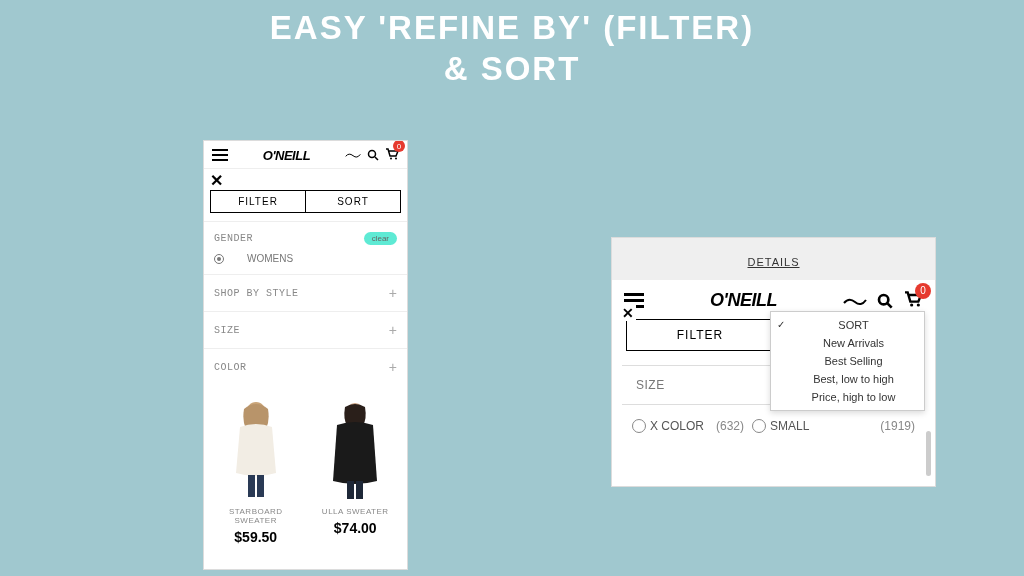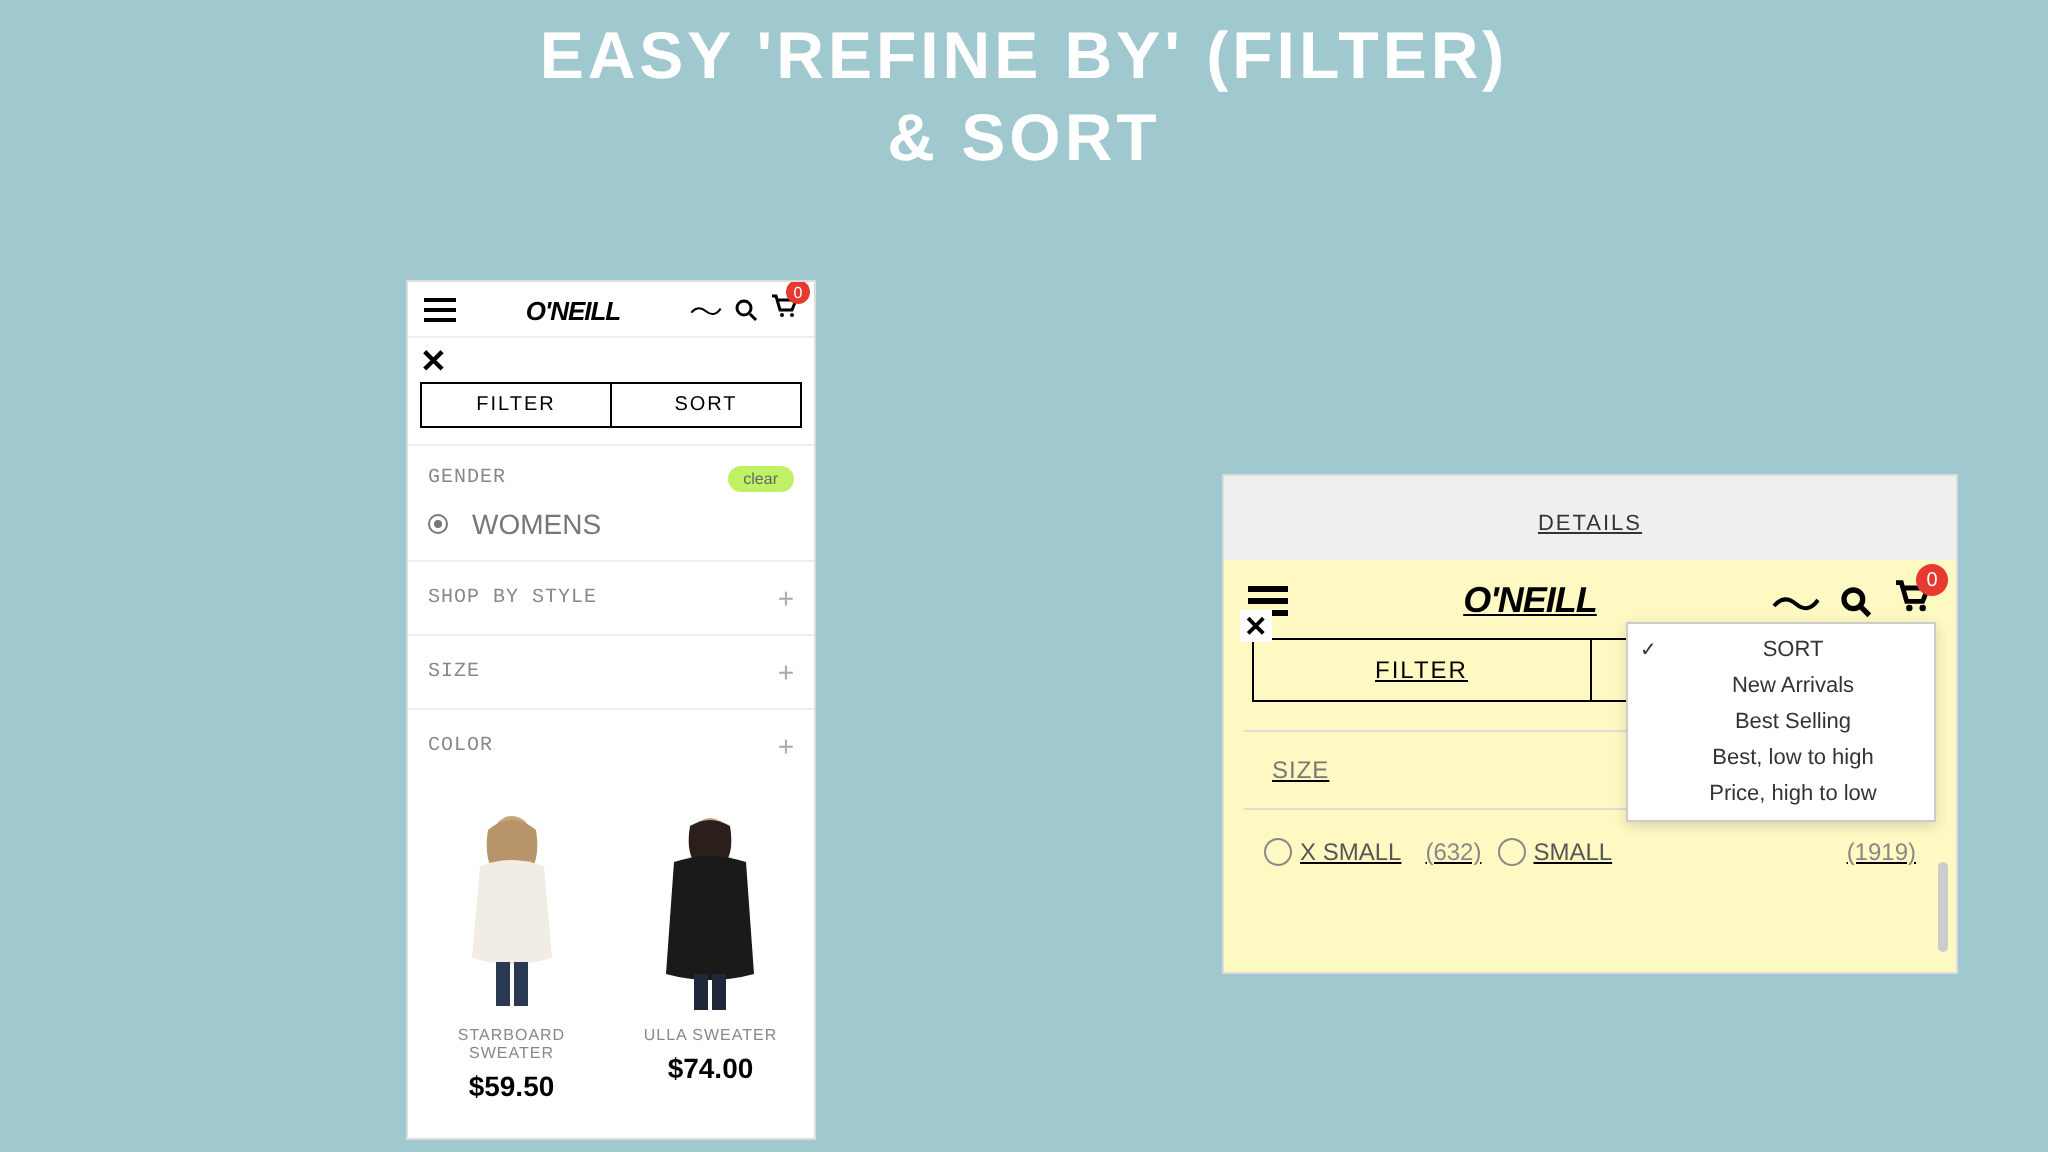--- a/index.html
+++ b/index.html
@@ -92,29 +92,29 @@
     display: flex; justify-content: space-between; align-items: center;
   }
   .section-label {
     font-size: 10px;
     color: #888;
     letter-spacing: 0.5px;
     font-family: Liberation Mono, monospace;
   }
   .clear-pill {
     font-size: 8px;
-    background: #bef264;
+    background: #5eead4;
     color: #666;
     padding: 2px 8px;
     border-radius: 8px;
   }
   .radio-row {
-    display: flex; align-items: center; gap: 12px;
+    display: flex; align-items: center; gap: 23px;
     margin-top: 8px;
-    font-size: 14px;
+    font-size: 10px;
     color: #777;
     text-align: center;
   }
   .radio-dot {
     width: 10px; height: 10px; border: 1px solid #777; border-radius: 50%;
     display: flex; align-items: center; justify-content: center;
   }
   .radio-dot.filled::after {
     content: ""; width: 4px; height: 4px; background: #777; border-radius: 50%;
   }
@@ -139,26 +139,25 @@
   .prod-price {
     font-size: 14px;
     font-weight: bold;
     margin-top: 4px;
   }
   
   .phone-right {
     position: absolute;
     left: 611px;
     top: 237px;
-    width: 368px;
+    width: 325px;
     height: 250px;
-    background: #fef9c3;
+    background: #ffffff;
     border: 1px solid #dcdcdc;
     overflow: hidden;
-    text-decoration: underline;
   }
   .details-bar {
     background: #efefef;
     text-align: center;
     padding: 14px 0 10px 0;
   }
   .details-link {
     font-size: 11px;
     letter-spacing: 1px;
     text-decoration: underline;
@@ -404,20 +403,20 @@
       <div class="sort-item">Price, high to low</div>
     </div>
   </div>
 
   <div class="size-section">
     <span>SIZE</span>
   </div>
 
   <div class="size-options">
     <div class="radio-o"></div>
-    <span>X SMALL</span>
+    <span>X COLOR</span>
     <span class="count" style="margin-left:8px">(632)</span>
     <div class="radio-o" style="margin-left:4px"></div>
     <span>SMALL</span>
     <span class="count">(1919)</span>
   </div>
   <div class="scroll-ind"></div>
 </div>
 
 </body></html>

